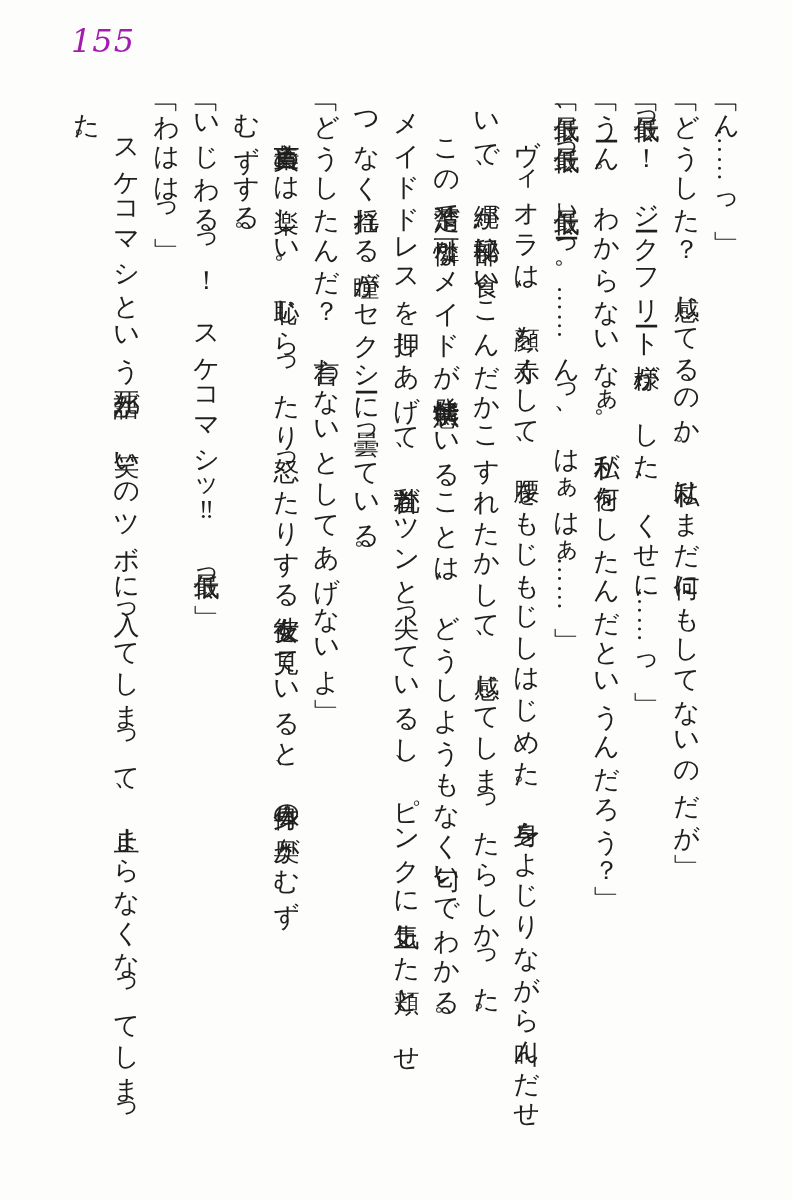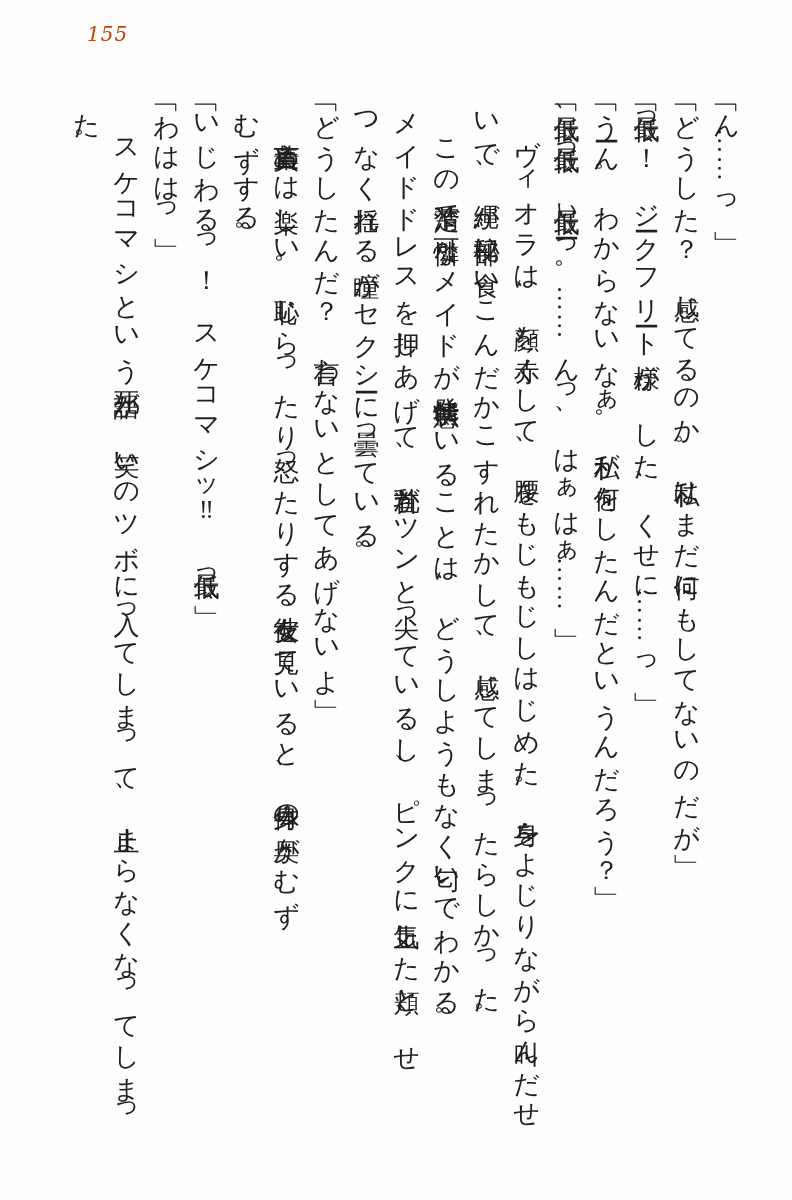--- a/index.html
+++ b/index.html
@@ -11,24 +11,24 @@
     position: relative;
     width: 792px;
     height: 1200px;
     background: #fdfdfc;
     overflow: hidden;
     font-family: "Liberation Serif", "DejaVu Serif", serif;
   }
   .page-number {
     position: absolute;
     top: 22px;
-    left: 87px;
-    font-size: 20px;
+    left: 71px;
+    font-size: 32px;
     font-style: italic;
-    color: #c2410c;
+    color: #a21caf;
     font-family: "DejaVu Serif", serif;
     letter-spacing: 1px;
   }
   .text-block {
     position: absolute;
     top: 95px;
     right: 46px;
     height: 1078px;
     writing-mode: vertical-rl;
     text-orientation: mixed;

